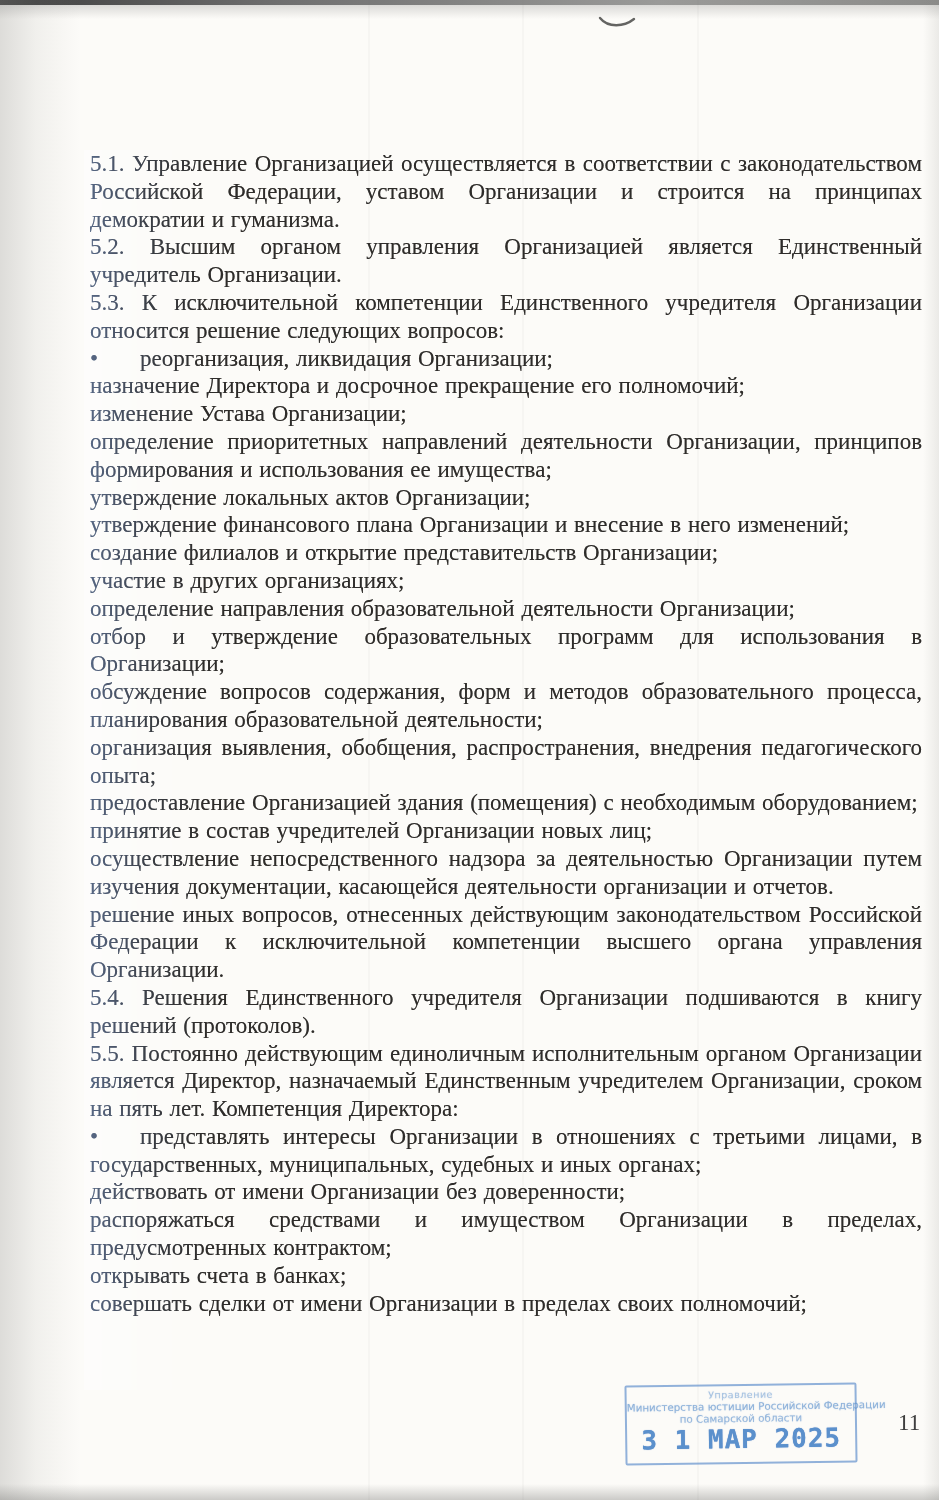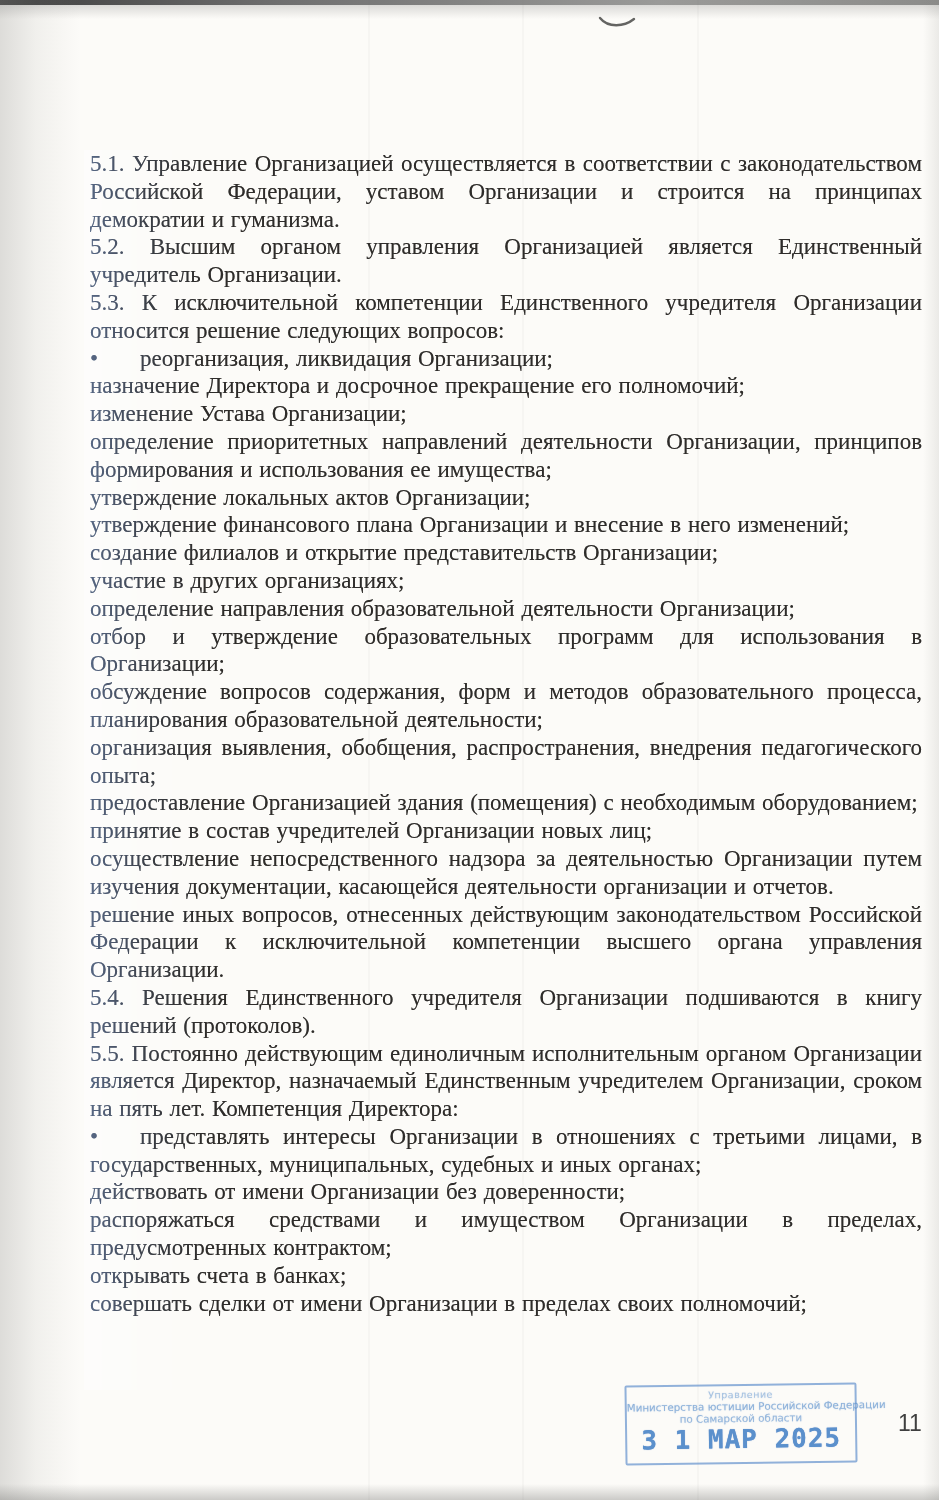--- a/index.html
+++ b/index.html
@@ -118,21 +118,21 @@
     letter-spacing:1px;
     opacity:.92;
     text-shadow:0 0 0.8px rgba(70,120,195,0.9);
     font-family:"DejaVu Sans Mono","Liberation Mono",monospace;
   }
   
   .page-number{
     position:absolute;
     left:898px;
     top:1410px;
-    font-family:Liberation Sans, sans-serif;
+    font-family:Liberation Serif, serif;
     font-size:23px;
     color:#3f3f3f;
     z-index:2;
   }
 </style>
 </head>
 <body>
 
 <div class="page">
 

